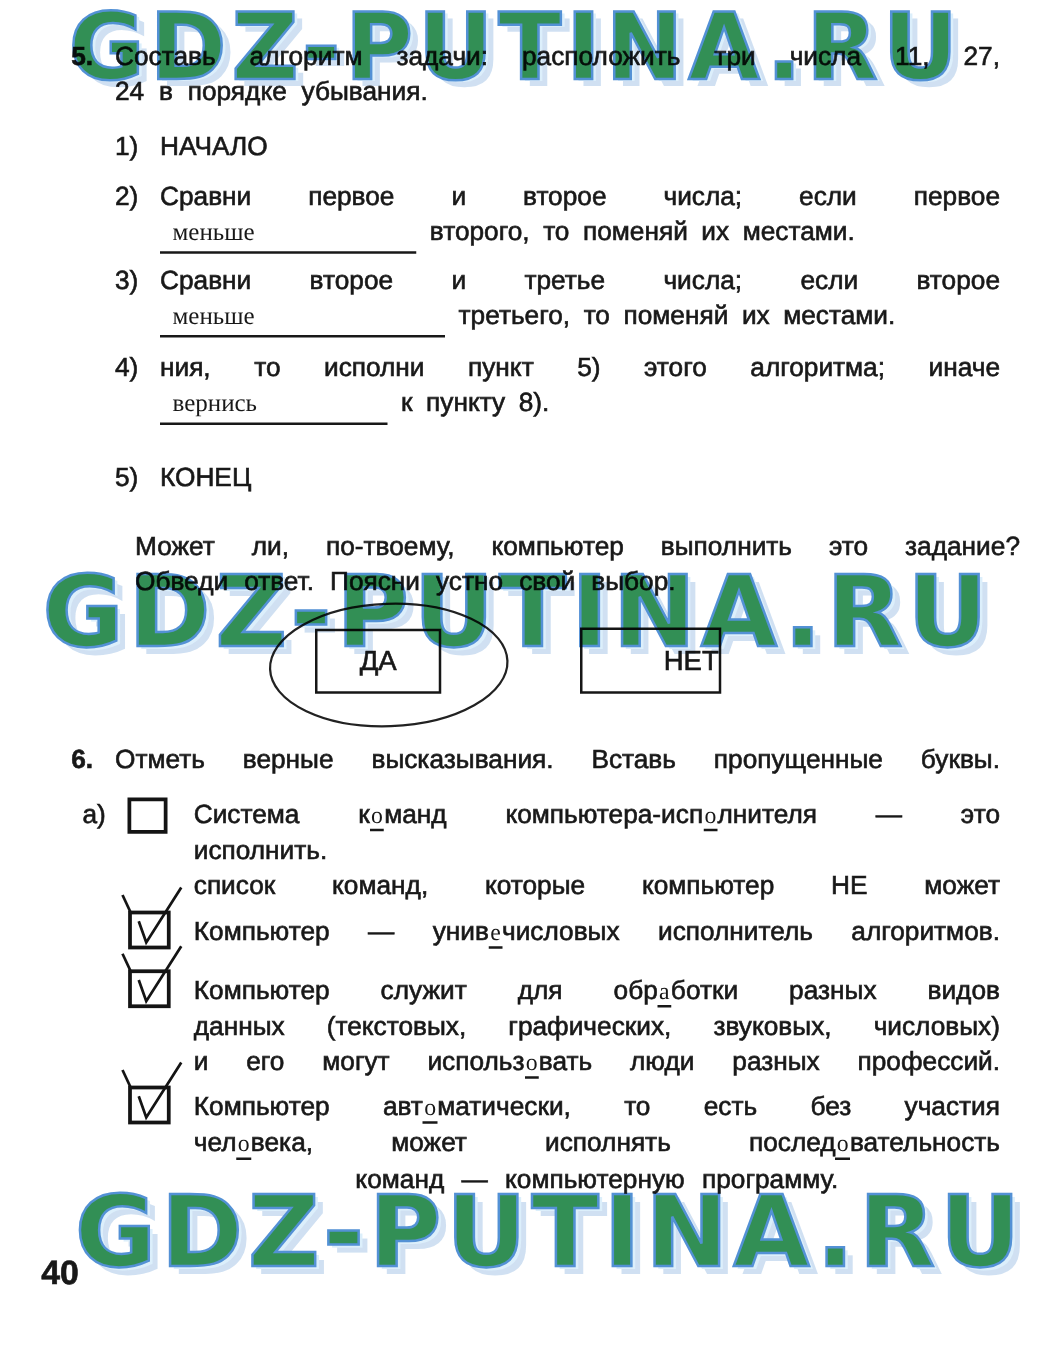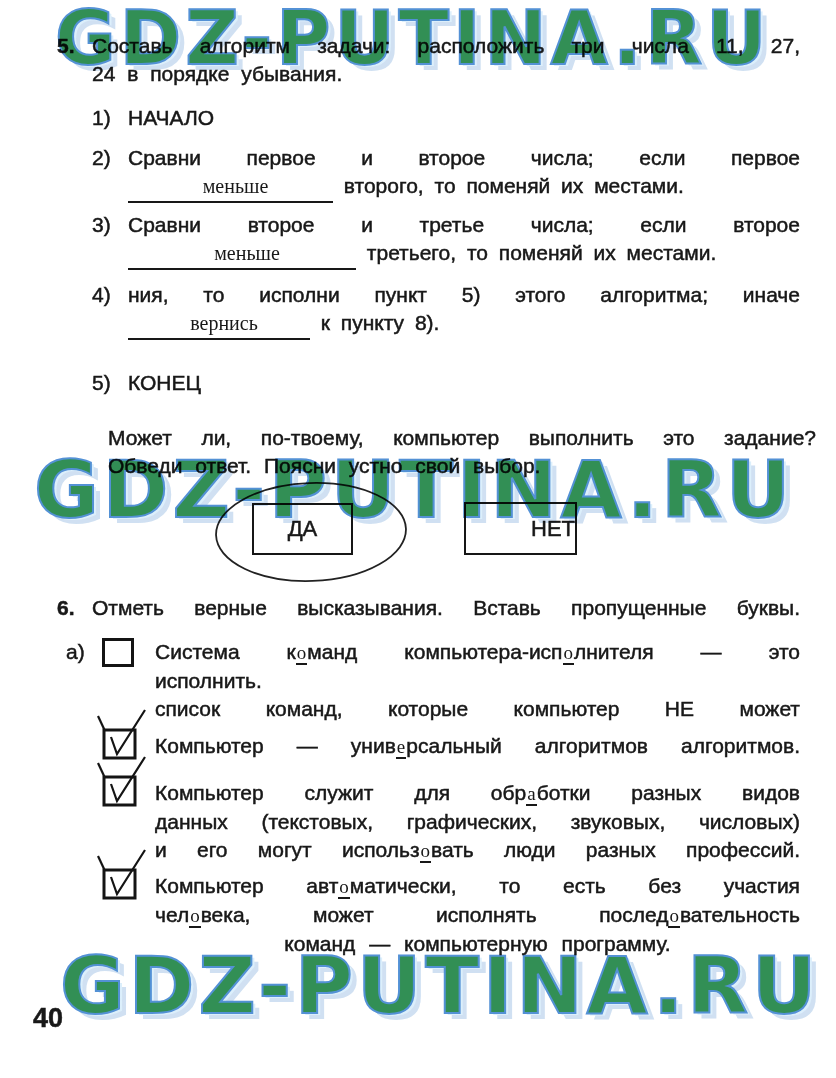--- a/index.html
+++ b/index.html
@@ -29,21 +29,21 @@
   .seg-f{
     font-family:"Liberation Serif",serif;
     font-size:19px;
     border-bottom:2px solid #181818;
     padding:0 1px;
     -webkit-text-stroke:0;
   }
   .blank{
     display:inline-block;
     border-bottom:2.5px solid #181818;
-    text-align:center;
+    text-align:left;
     vertical-align:baseline;
     padding-bottom:1px;
   }
   .hw{
     font-family:"Liberation Serif",serif;
     font-size:20px;
     padding-left:10px;
     -webkit-text-stroke:0;
     white-space:nowrap;
   }
@@ -176,21 +176,21 @@
     </div>
   </div>
 
   <div class="stmt ink" style="left:103px;top:732px;width:697px;">
     <svg class="check-svg" width="56" height="58" viewBox="0 0 56 58">
       <rect x="8" y="26" width="31" height="28" fill="none" stroke="#141414" stroke-width="3"></rect>
       <path d="M15 33 L21 50 L49 6" fill="none" stroke="#141414" stroke-width="2.2"></path>
       <path d="M2 12 L9 27" fill="none" stroke="#141414" stroke-width="2.2"></path>
     </svg>
     <div class="s-lines">
-      <div class="line jl"><span class="seg-p">Компьютер — унив</span><span class="seg-f">е</span><span class="seg-p">рсальный алгоритмов алгоритмов.</span></div>
+      <div class="line jl"><span class="seg-p">Компьютер — унив</span><span class="seg-f">е</span><span class="seg-p">числовых исполнитель алгоритмов.</span></div>
     </div>
   </div>
 
   <div class="stmt ink" style="left:103px;top:779px;width:697px;">
     <svg class="check-svg" width="56" height="58" viewBox="0 0 56 58">
       <rect x="8" y="26" width="31" height="28" fill="none" stroke="#141414" stroke-width="3"></rect>
       <path d="M15 33 L21 50 L49 6" fill="none" stroke="#141414" stroke-width="2.2"></path>
       <path d="M2 12 L9 27" fill="none" stroke="#141414" stroke-width="2.2"></path>
     </svg>
     <div class="s-lines">

